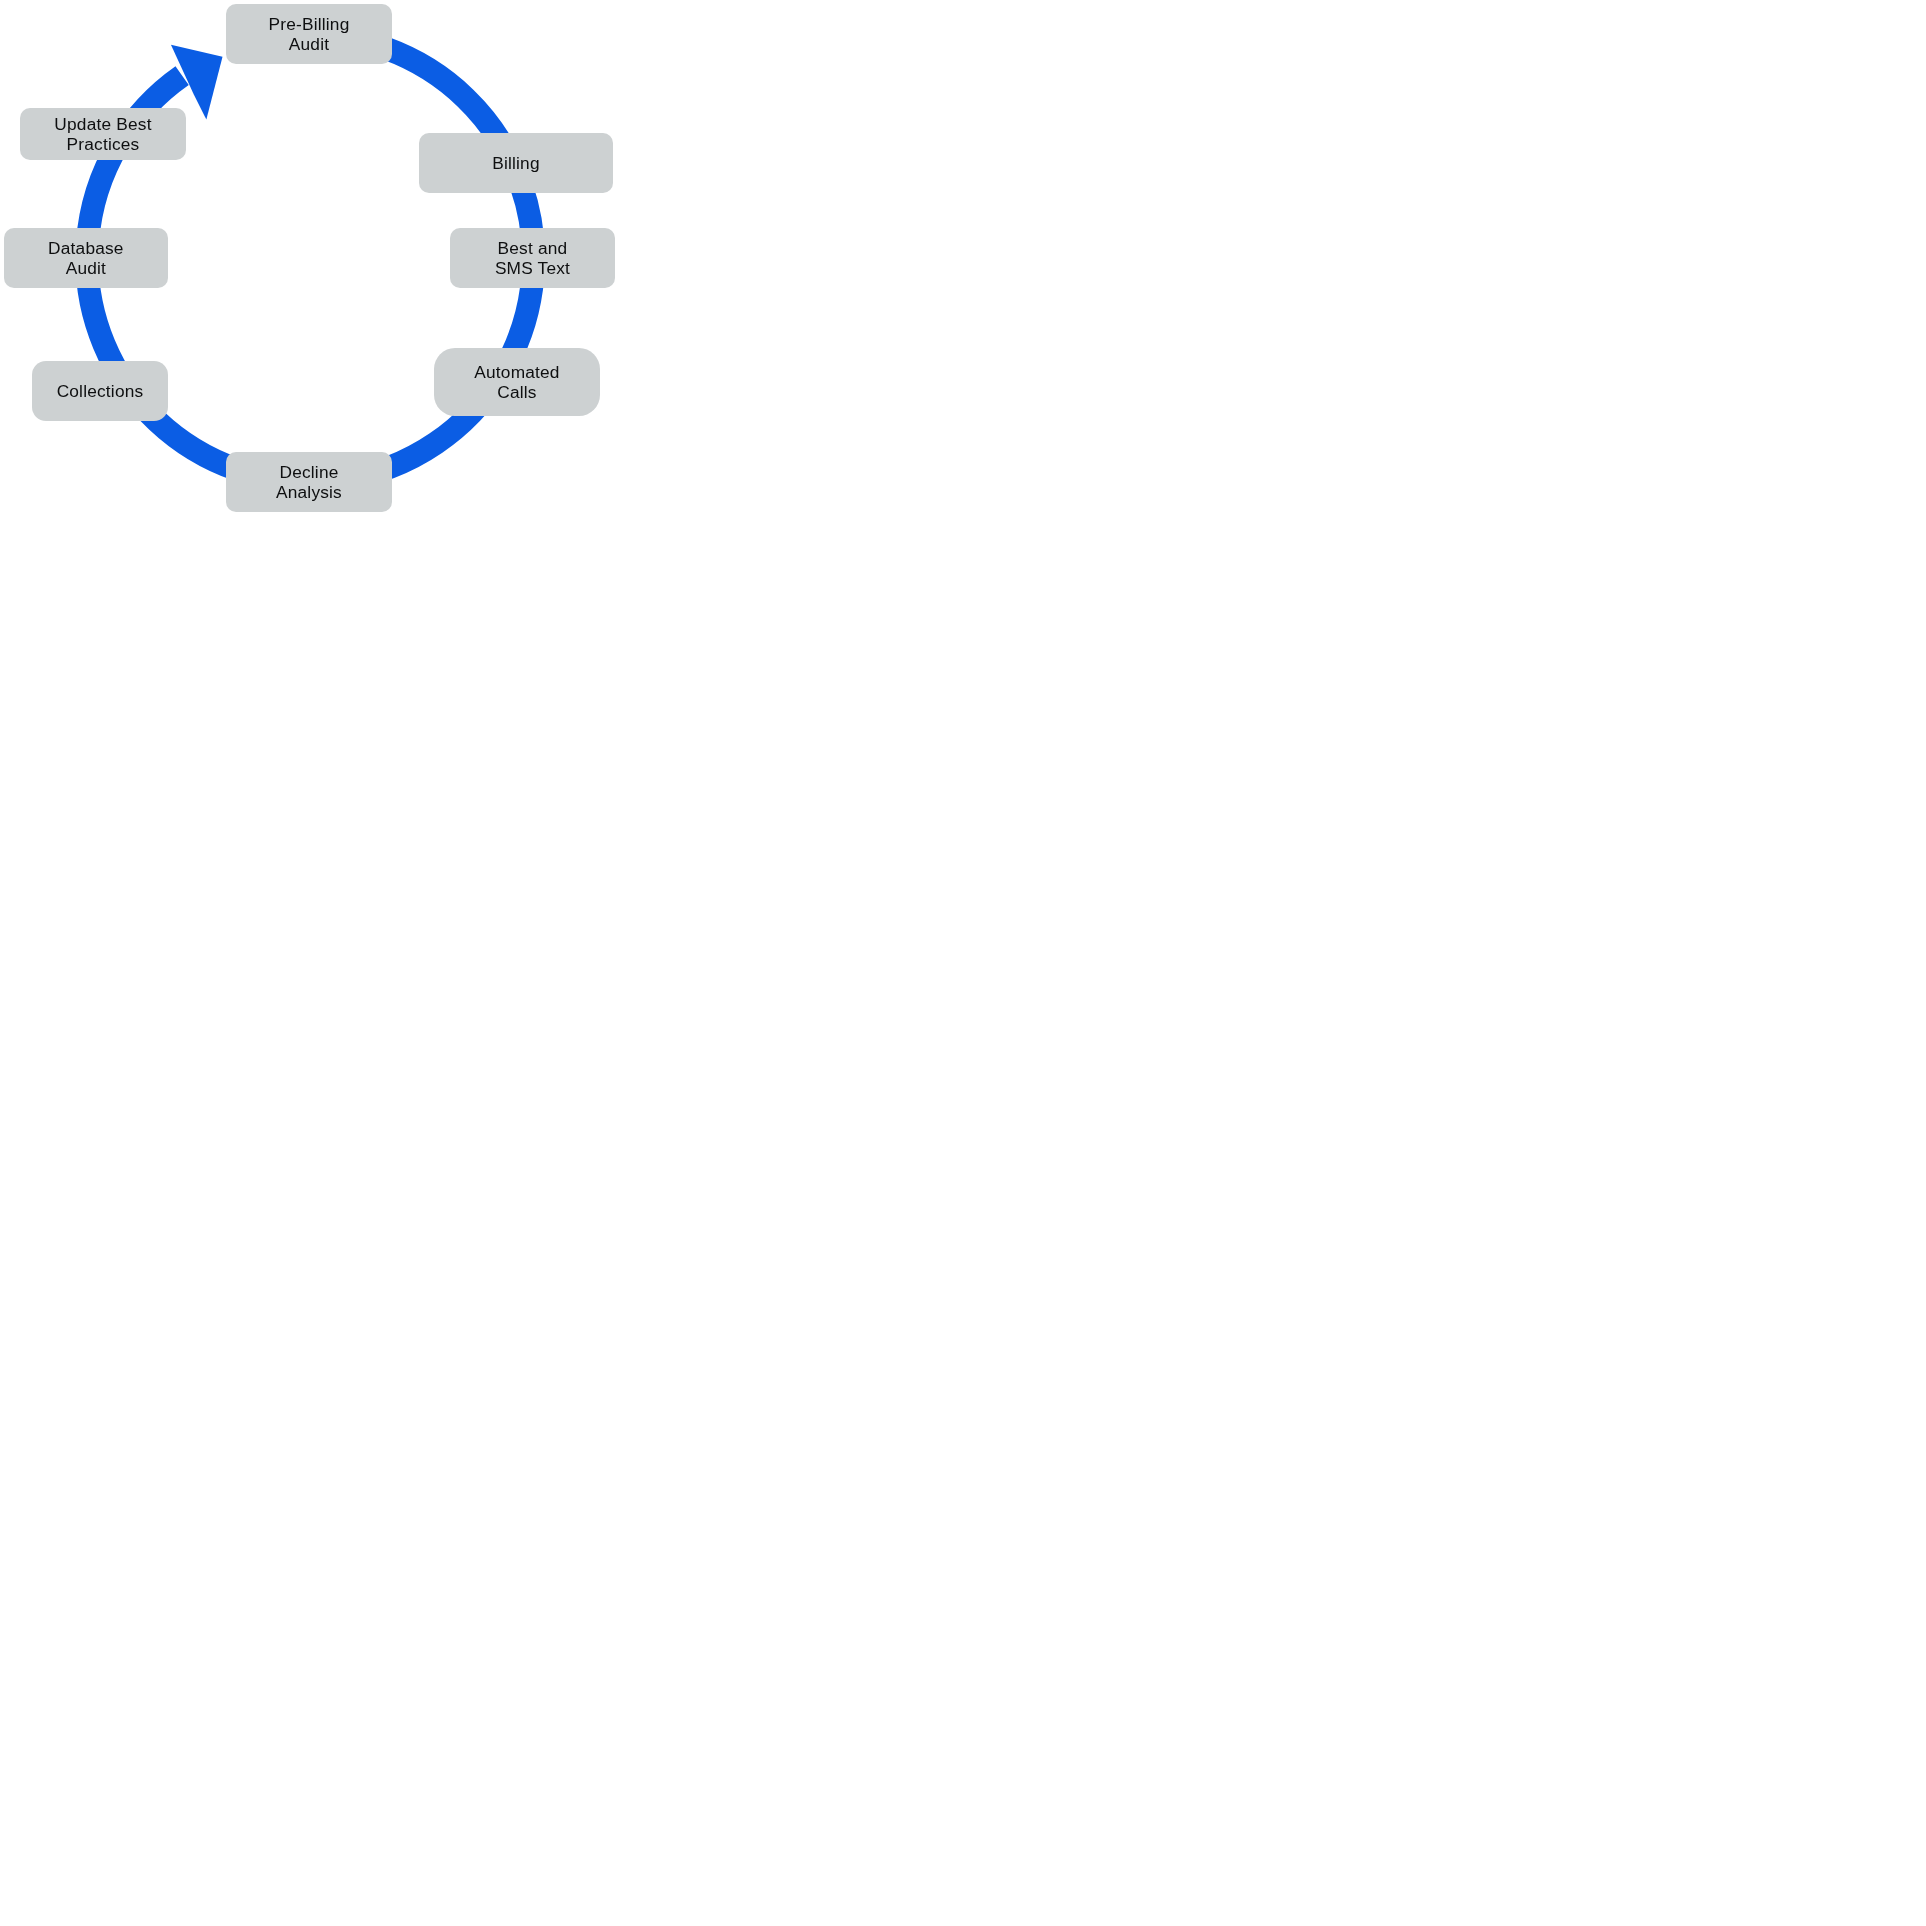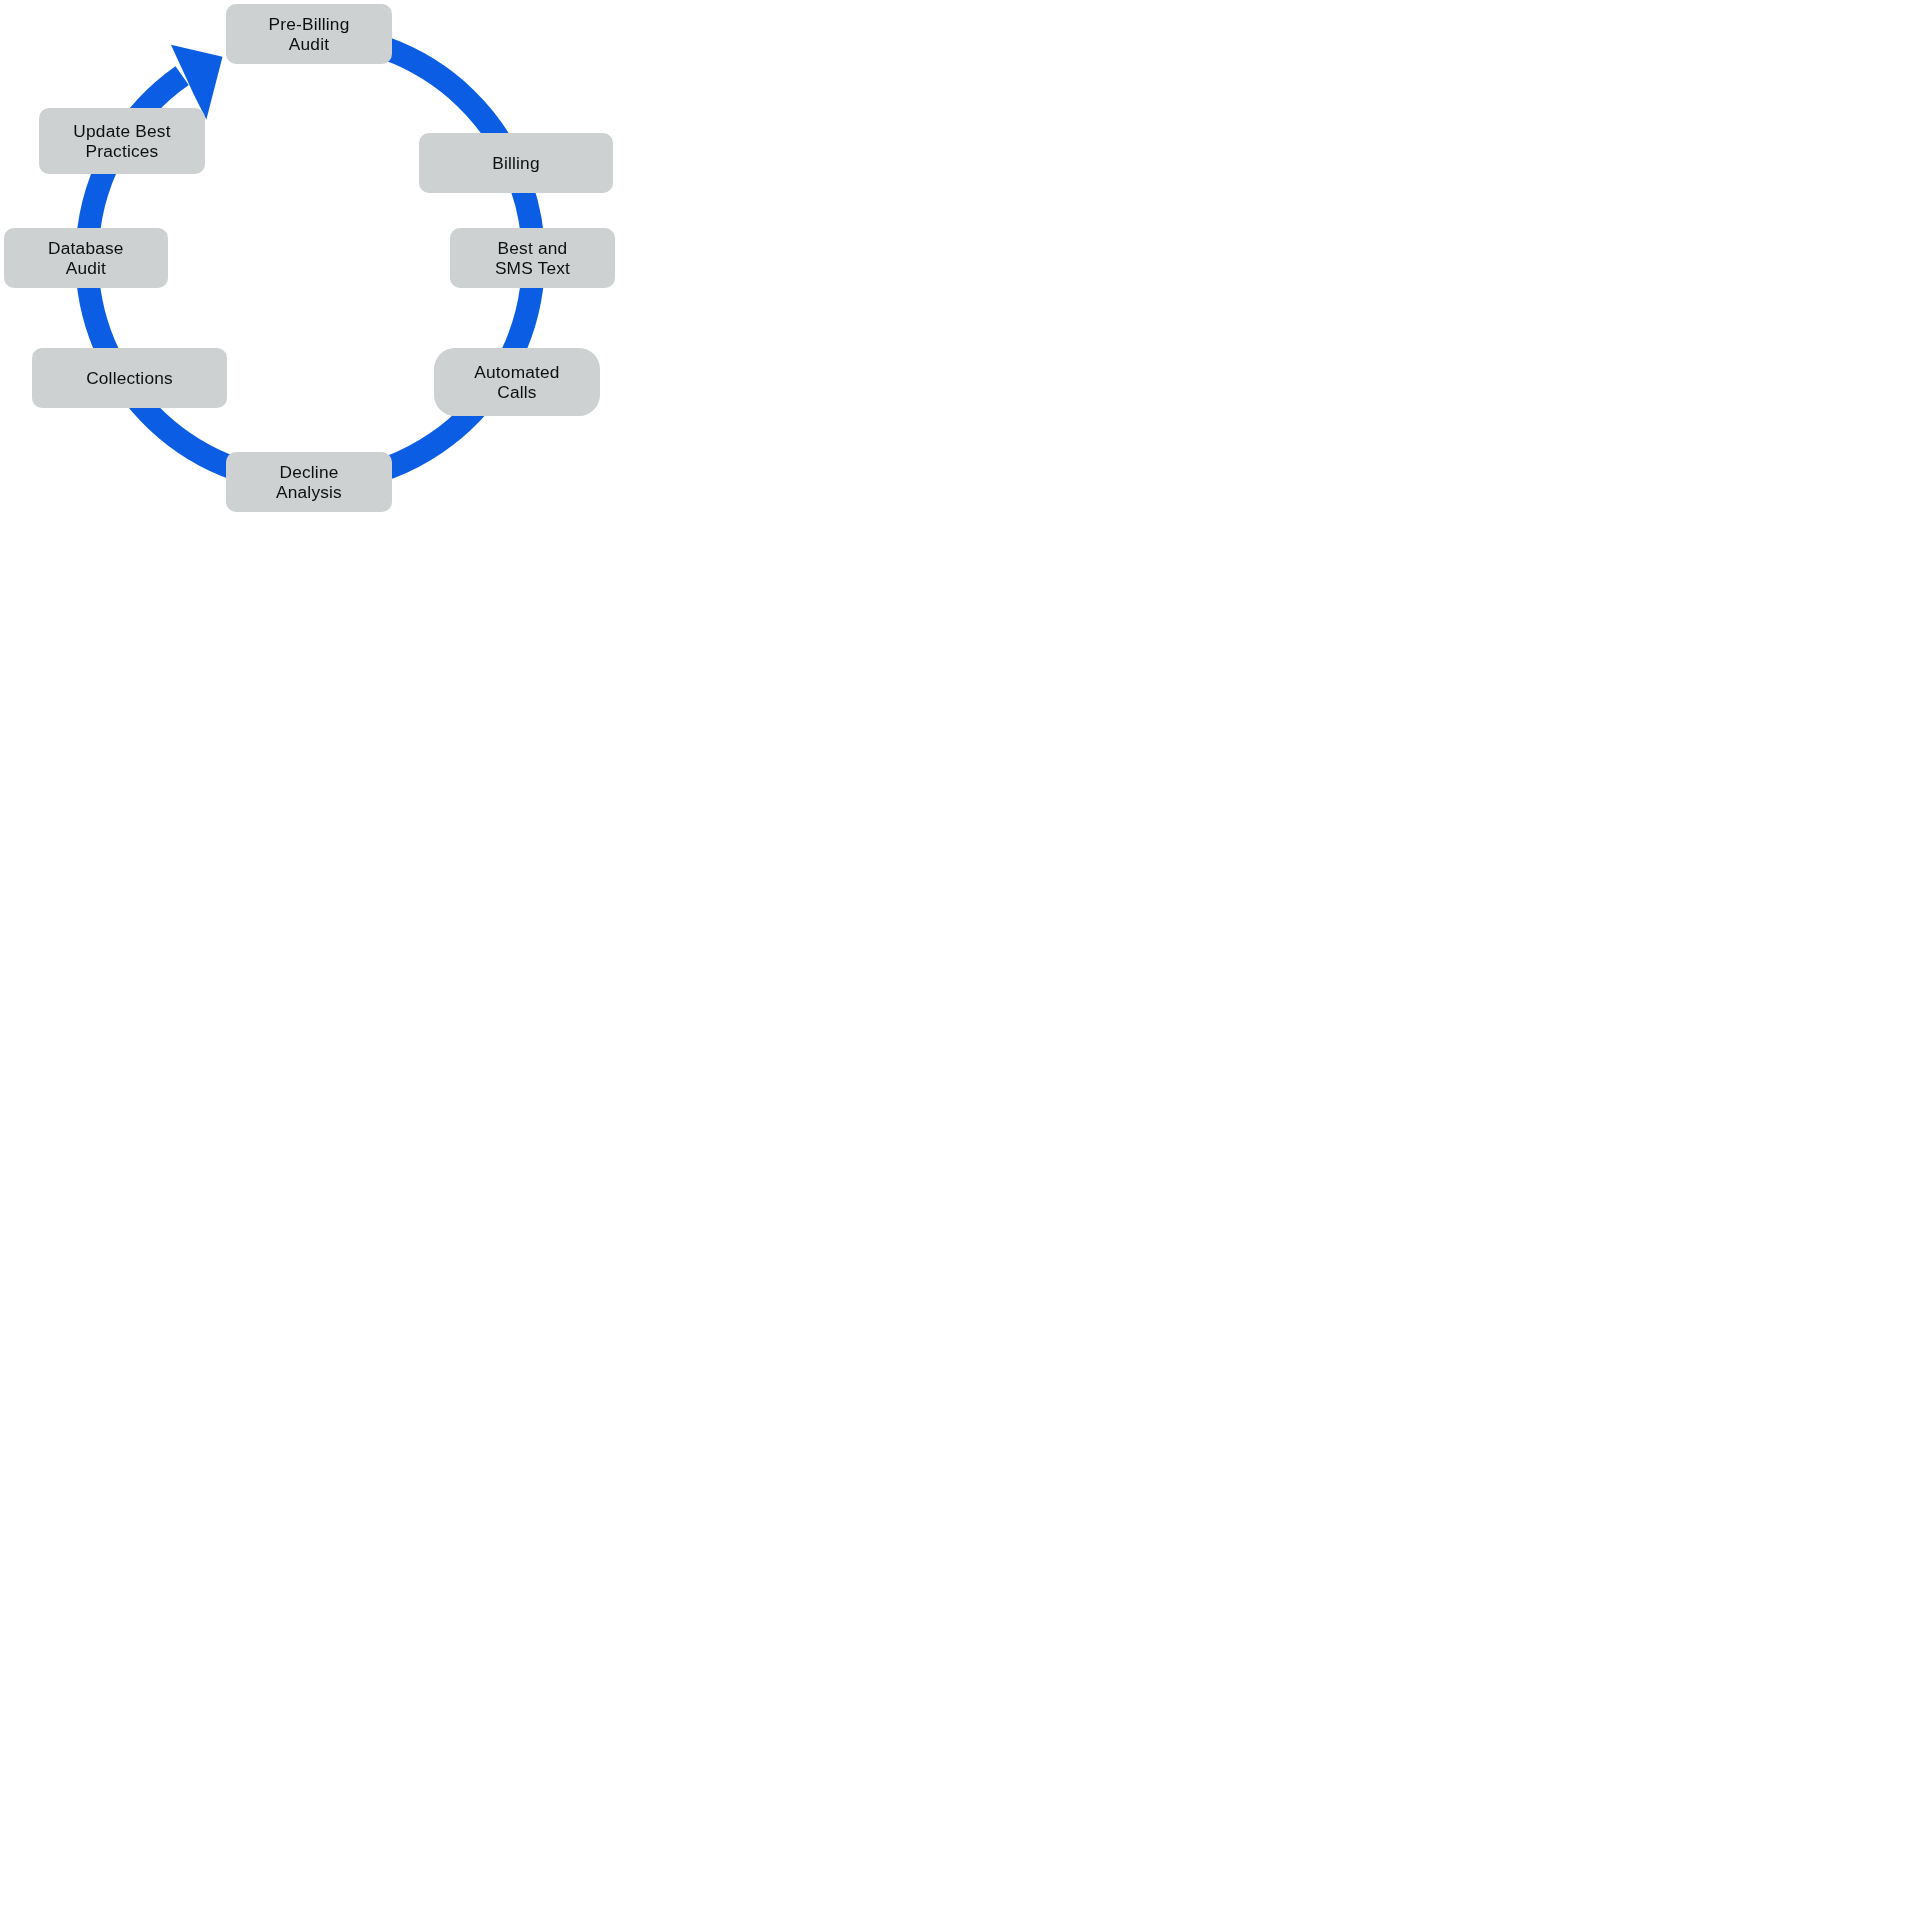--- a/index.html
+++ b/index.html
@@ -37,23 +37,23 @@
     line-height: 1.16;
     font-weight: 400;
     letter-spacing: 0.2px;
     white-space: pre-line;
   }
   .box-pre-billing   { left: 226px;  top: 3.9px;   width: 166px; height: 60px; }
   .box-billing       { left: 419px; top: 108px;  width: 194px; height: 60px; margin-top: 25px; }
   .box-email-sms     { left: 450px; top: 228px;  width: 165px; height: 60px; }
   .box-automated     { left: 434px; top: 348px;  width: 166px; height: 68px; border-radius: 21px; }
   .box-decline       { left: 226px;  top: 452px; width: 166px; height: 60px; }
-  .box-collections   { left: 32px;   top: 348px;  width: 195px; height: 60px; }
+  .box-collections   { left: 32px;   top: 361px;  width: 136px; height: 60px; border-radius: 14px; }
   .box-database      { left: 3.9px;   top: 228px;  width: 164px; height: 60px; }
-  .box-update-best   { left: 39px;   top: 108px;  width: 166px; height: 66px; }
+  .box-update-best   { left: 20px;   top: 108px;  width: 166px; height: 52px; }
 
   .center-text {
     position: absolute;
     left: 0;
     top: 220px;
     width: 621px;
     z-index: 2;
     text-align: center;
   }
   .center-title {

